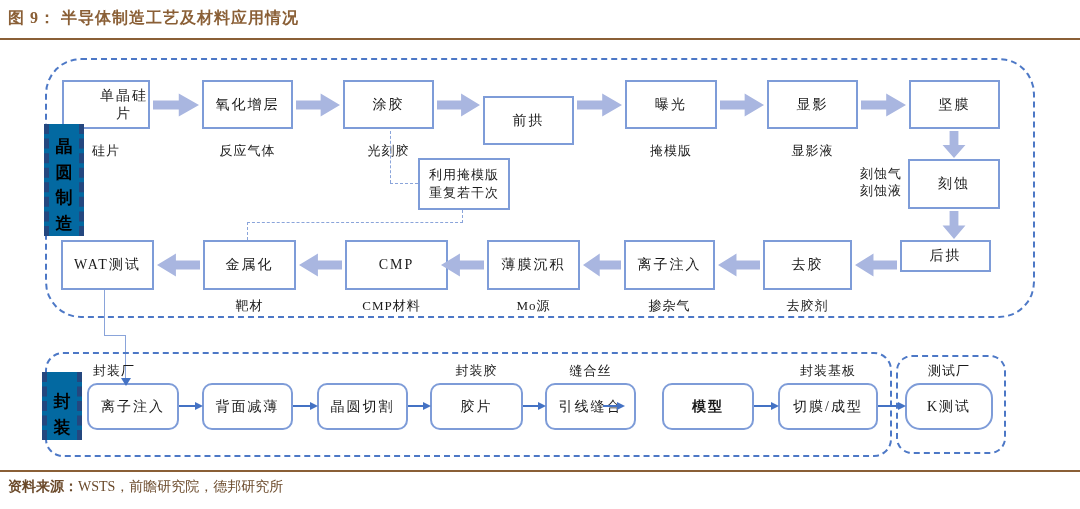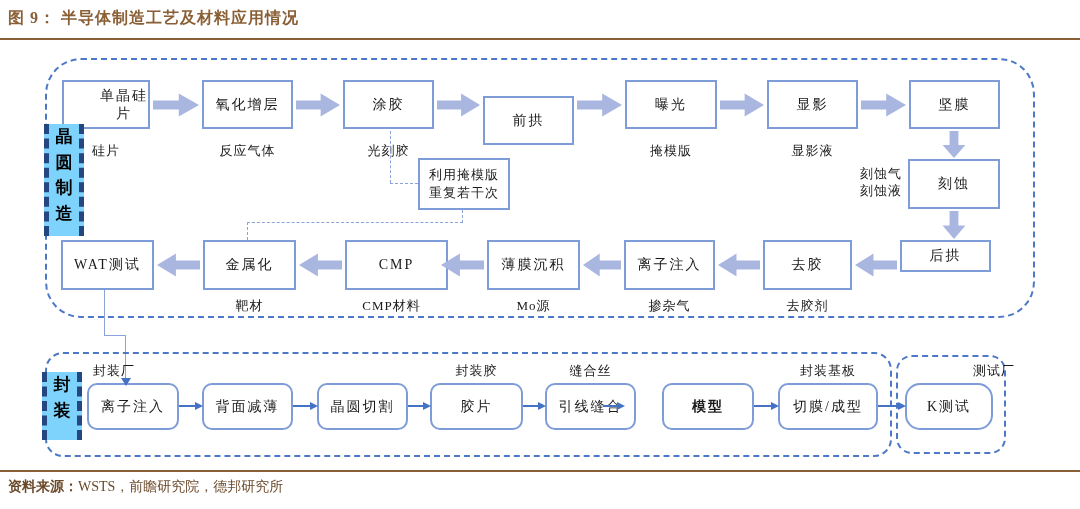--- a/index.html
+++ b/index.html
@@ -28,21 +28,21 @@
   .tarrow::after{content:'';position:absolute;right:-2px;top:-5px;width:0;height:0;
     border-left:8px solid #4472c4;border-top:4px solid transparent;border-bottom:4px solid transparent;}
   .vsolid{position:absolute;width:0;border-left:1.5px solid #8aa4da;}
   .hsolid{position:absolute;height:0;border-top:1.5px solid #8aa4da;}
   .vdash{position:absolute;width:0;border-left:1.5px dashed #8aa4da;}
   .hdash{position:absolute;height:0;border-top:1.5px dashed #8aa4da;}
   .downhead{position:absolute;width:0;height:0;border-left:5px solid transparent;
     border-right:5px solid transparent;border-top:8px solid #4472c4;z-index:5;}
   
   .bracket{position:absolute;border-left:5px dashed #24477f;border-right:5px dashed #24477f;
-    display:flex;align-items:flex-start;justify-content:center;background:#7dd3fc;box-sizing:border-box;z-index:4;}
+    display:flex;align-items:flex-end;justify-content:center;background:#0369a1;box-sizing:border-box;z-index:4;}
   .bracket .vtext{width:1.1em;font-size:17px;font-weight:bold;color:#000;line-height:1.5;
     word-break:break-all;text-align:center;}
   
   .src{position:absolute;left:8px;top:478px;font-size:14px;color:#6b4a2b;}
   .src b{font-weight:bold;}
 </style>
 </head>
 <body>
 
 <div id="stage">
@@ -126,21 +126,21 @@
   <div class="dcontainer" style="left:896px;top:355px;width:106px;height:95px;border-radius:16px;"></div>
 
   <div class="bracket" style="left:42px;top:372px;width:40px;height:68px;">
     <div class="vtext">封装</div>
   </div>
 
   <div class="mat" style="left:84px;top:362px;width:60px;">封装厂</div>
   <div class="mat" style="left:430px;top:362px;width:93px;">封装胶</div>
   <div class="mat" style="left:545px;top:362px;width:91px;">缝合丝</div>
   <div class="mat" style="left:778px;top:362px;width:100px;">封装基板</div>
-  <div class="mat" style="left:950px;top:362px;width:88px;">测试厂</div>
+  <div class="mat" style="left:905px;top:362px;width:88px;">测试厂</div>
 
   <div class="pbox rbox" style="left:87px;top:383px;width:92px;height:47px;">离子注入</div>
   <div class="pbox rbox" style="left:202px;top:383px;width:91px;height:47px;">背面减薄</div>
   <div class="pbox rbox" style="left:317px;top:383px;width:91px;height:47px;">晶圆切割</div>
   <div class="pbox rbox" style="left:430px;top:383px;width:93px;height:47px;">胶片</div>
   <div class="pbox rbox" style="left:545px;top:383px;width:91px;height:47px;">引线缝合</div>
   <div class="pbox rbox" style="left:662px;top:383px;width:92px;height:47px;font-weight:bold;">模型</div>
   <div class="pbox rbox" style="left:778px;top:383px;width:100px;height:47px;">切膜/成型</div>
   <div class="pbox rbox" style="left:905px;top:383px;width:88px;height:47px;border-radius:15px;">K测试</div>
 

